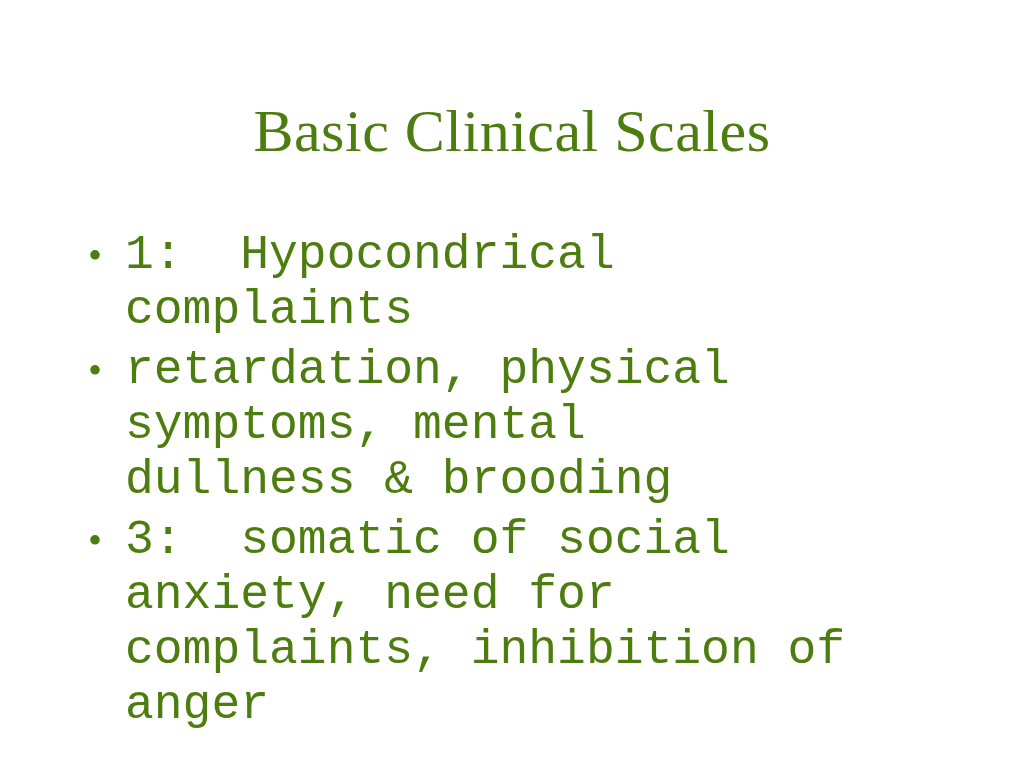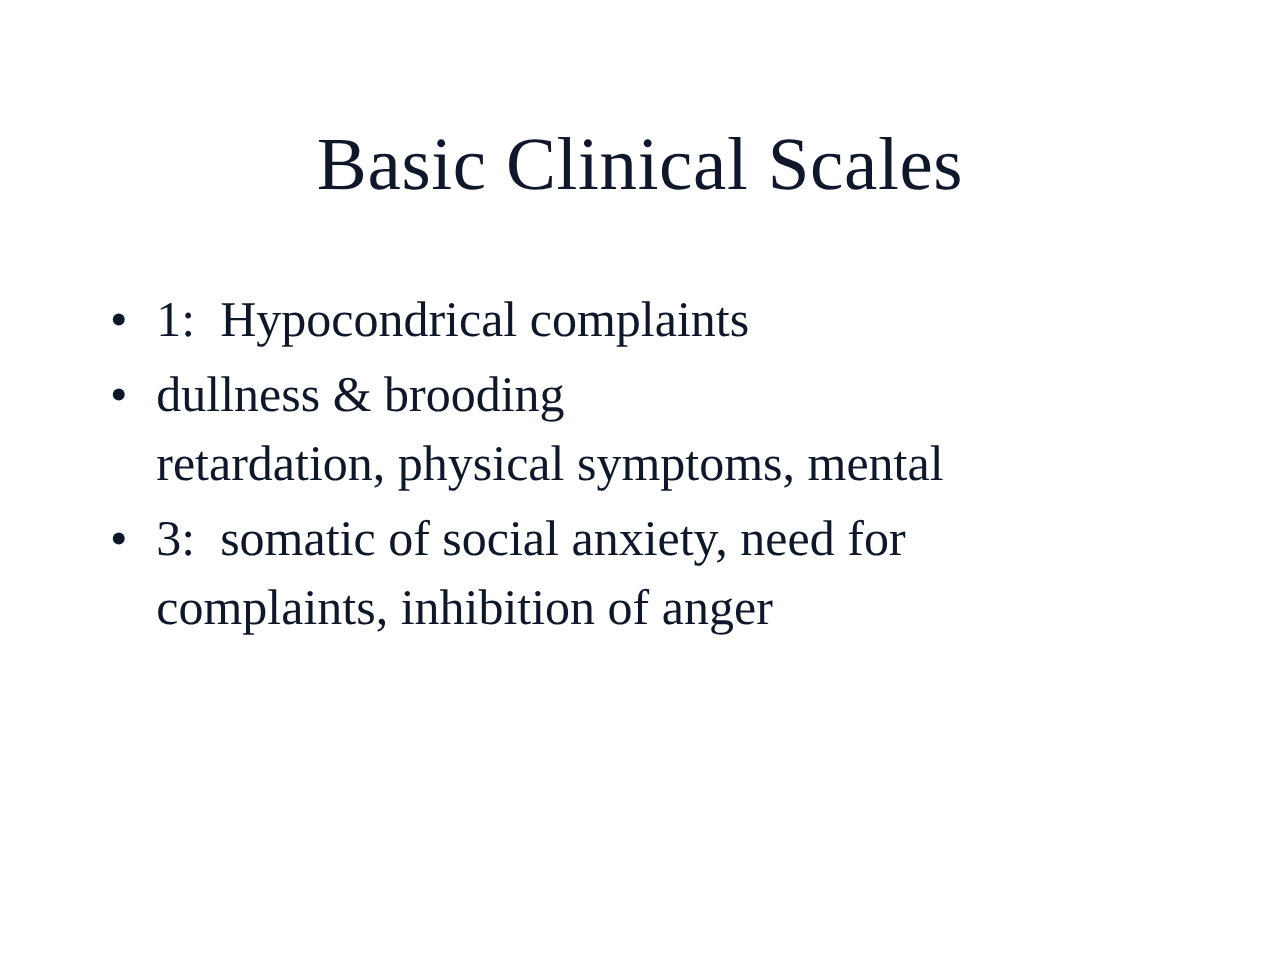--- a/index.html
+++ b/index.html
@@ -5,21 +5,21 @@
   html, body {
     margin: 0;
     padding: 0;
     background: #ffffff;
   }
   .slide {
     position: relative;
     width: 1024px;
     height: 768px;
     background: #ffffff;
-    color: #0f172a;
+    color: #4d7c0f;
     font-family: "Liberation Serif", "DejaVu Serif", serif;
     overflow: hidden;
   }
   .slide-title {
     position: absolute;
     top: 98px;
     left: 0;
     width: 1024px;
     margin: 0;
     text-align: center;
@@ -43,22 +43,23 @@
   }
   .bullet-marker {
     flex: 0 0 37px;
     width: 37px;
     font-size: 40px;
     line-height: 55px;
     text-align: left;
   }
   .bullet-text {
     flex: 1 1 auto;
-    font-size: 40px;
+    font-size: 48px;
     line-height: 55px;
+    font-family: Liberation Mono, monospace;
   }
   .bullet-line {
     white-space: pre-wrap;
   }
 </style>
 </head>
 <body>
 
 <div class="slide">
 
@@ -69,22 +70,22 @@
     <div class="bullet-item">
       <span class="bullet-marker">•</span>
       <div class="bullet-text">
         <div class="bullet-line">1:  Hypocondrical complaints</div>
       </div>
     </div>
 
     <div class="bullet-item">
       <span class="bullet-marker">•</span>
       <div class="bullet-text">
+        <div class="bullet-line">retardation, physical symptoms, mental</div>
         <div class="bullet-line">dullness &amp; brooding</div>
-        <div class="bullet-line">retardation, physical symptoms, mental</div>
       </div>
     </div>
 
     <div class="bullet-item">
       <span class="bullet-marker">•</span>
       <div class="bullet-text">
         <div class="bullet-line">3:  somatic of social anxiety, need for</div>
         <div class="bullet-line">complaints, inhibition of anger</div>
       </div>
     </div>

